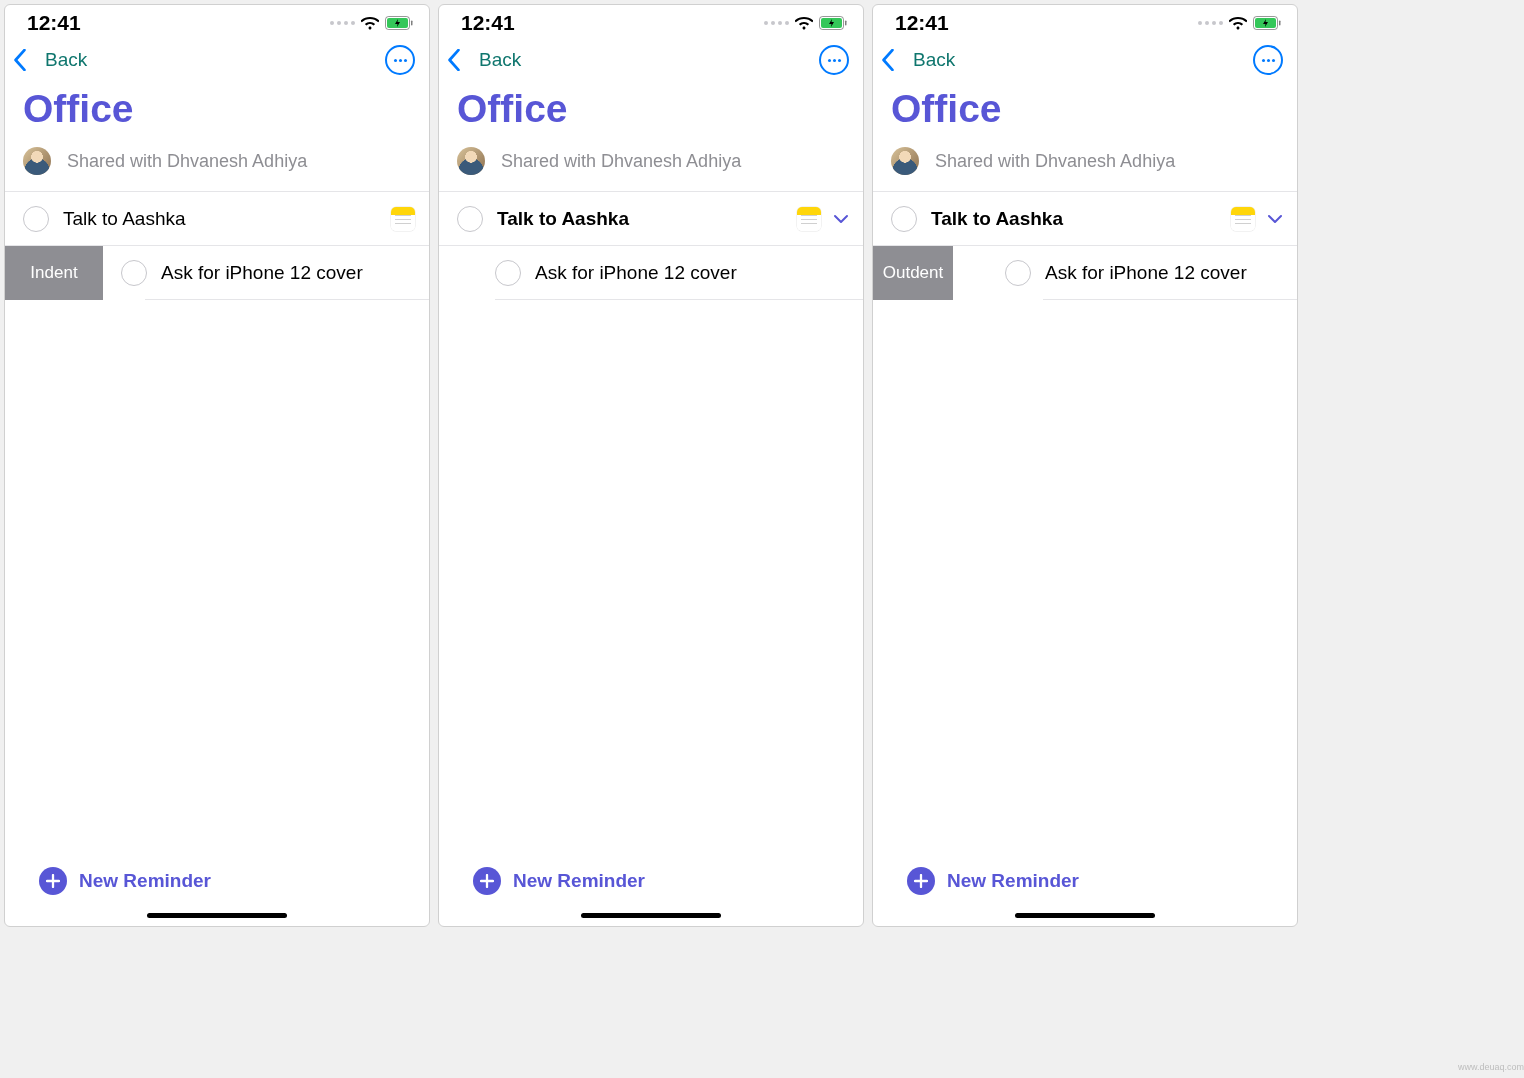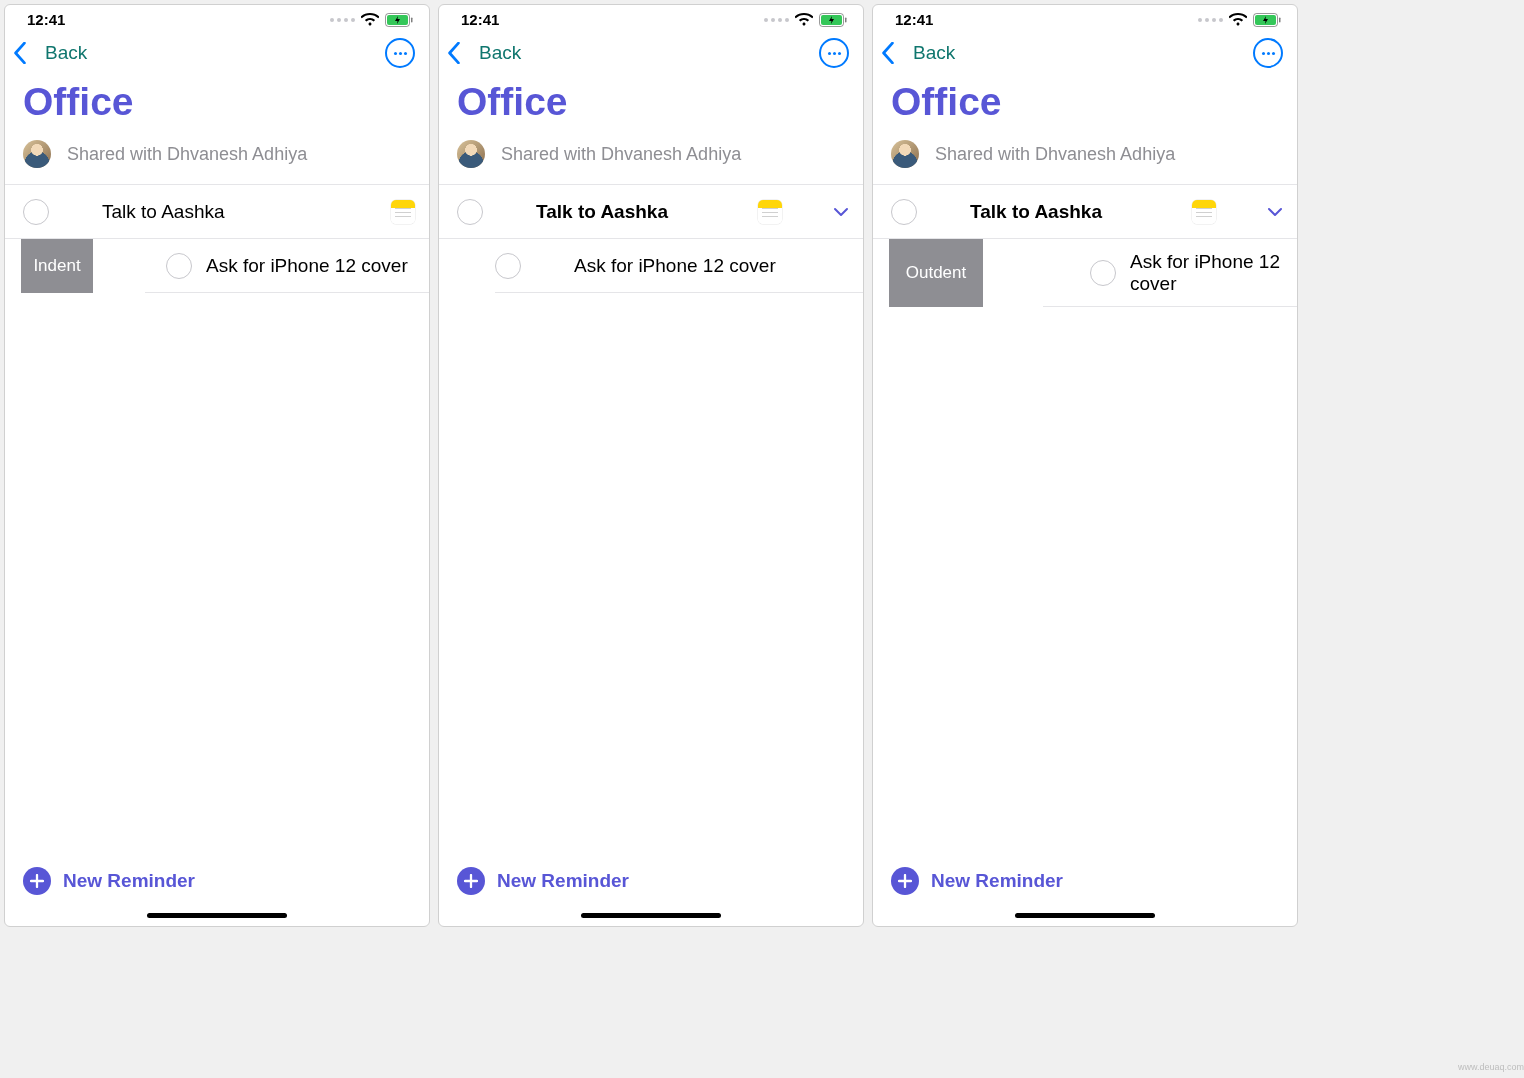--- a/index.html
+++ b/index.html
@@ -19,21 +19,21 @@
       display: flex;
       flex-direction: column;
       position: relative;
       overflow: hidden;
     }
     .status-bar {
       display: flex;
       justify-content: space-between;
       align-items: center;
       padding: 6px 16px 2px 22px;
-      font-size: 15px;
+      font-size: 21px;
       font-weight: 600;
       color: #000;
     }
     .status-right {
       display: flex;
       align-items: center;
       gap: 6px;
     }
     .dots {
       display: flex;
@@ -87,21 +87,20 @@
       color: #8e8e93;
       font-size: 18px;
     }
     .reminder-row {
       display: flex;
       align-items: center;
       padding: 12px 14px 12px 18px;
       border-bottom: 1px solid #e5e5e8;
       position: relative;
       min-height: 54px;
-      gap: 39px;
     }
     .reminder-row.sub {
       padding-left: 56px;
     }
     .reminder-row.sub .subdiv {
       position:absolute; left:56px; right:0; bottom:0; height:1px; background:#e5e5e8;
     }
     .reminder-row.sub { border-bottom:none; }
     .radio {
       width: 26px; height: 26px;
@@ -142,21 +141,21 @@
       font-size: 17px;
       padding: 0 14px;
     }
     .swiped-content {
       display: flex; align-items: center; flex:1; padding-left:18px;
     }
     .new-reminder {
       display: flex;
       align-items: center;
       gap: 12px;
-      padding: 14px 18px 18px;
+      padding: 14px 34px 18px;
       color: #5856d6;
       font-size: 19px;
       font-weight: 600;
     }
     .plus-circle {
       width: 28px; height: 28px;
       background: #5856d6;
       border-radius: 50%;
       display:flex;align-items:center;justify-content:center;
       color:#fff;
@@ -219,21 +218,21 @@
   <div class="shared-row">
     <div class="avatar"></div>
     <div class="shared-text">Shared with Dhvanesh Adhiya</div>
   </div>
   <div class="reminder-row">
     <div class="radio"></div>
     <div class="reminder-text">Talk to Aashka</div>
     <div class="notes-icon"></div>
   </div>
   <div class="reminder-row sub" style="padding-left:0">
-    <div class="swipe-action" style="width:72px;position:relative;align-self:stretch;margin:-12px 16px">
+    <div class="swipe-action" style="width:98px;position:relative;align-self:stretch;margin:-12px 0">
         <span>Indent</span>
       </div>
     <div class="swiped-content">
       <div class="radio"></div>
       <div class="reminder-text">Ask for iPhone 12 cover</div>
     </div>
     <div class="subdiv" style="left:140px"></div>
   </div>
   <div class="spacer"></div>
   <div class="new-reminder">
@@ -356,21 +355,21 @@
   </div>
   <div class="reminder-row">
     <div class="radio"></div>
     <div class="reminder-text bold">Talk to Aashka</div>
     <div class="notes-icon"></div>
     <svg class="chevron-down" width="16" height="10" viewBox="0 0 16 10">
         <path d="M2 2l6 6 6-6" stroke="#5856d6" stroke-width="2" fill="none" stroke-linecap="round" stroke-linejoin="round"></path>
       </svg>
   </div>
   <div class="reminder-row sub" style="padding-left:0">
-    <div class="swipe-action" style="width:94px;position:relative;align-self:stretch;margin:-12px 16px">
+    <div class="swipe-action" style="width:80px;position:relative;align-self:stretch;margin:-12px 0">
         <span>Outdent</span>
       </div>
     <div class="swiped-content" style="padding-left:52px">
       <div class="radio"></div>
       <div class="reminder-text">Ask for iPhone 12 cover</div>
     </div>
     <div class="subdiv" style="left:170px"></div>
   </div>
   <div class="spacer"></div>
   <div class="new-reminder">

